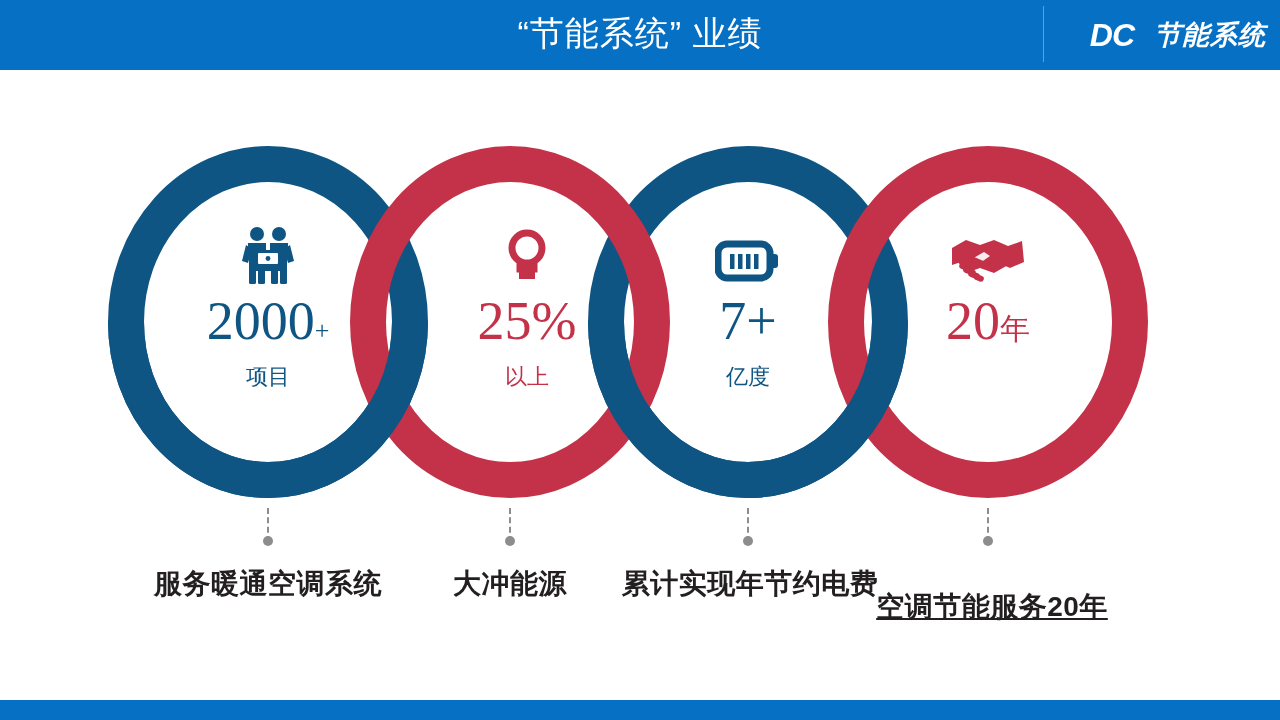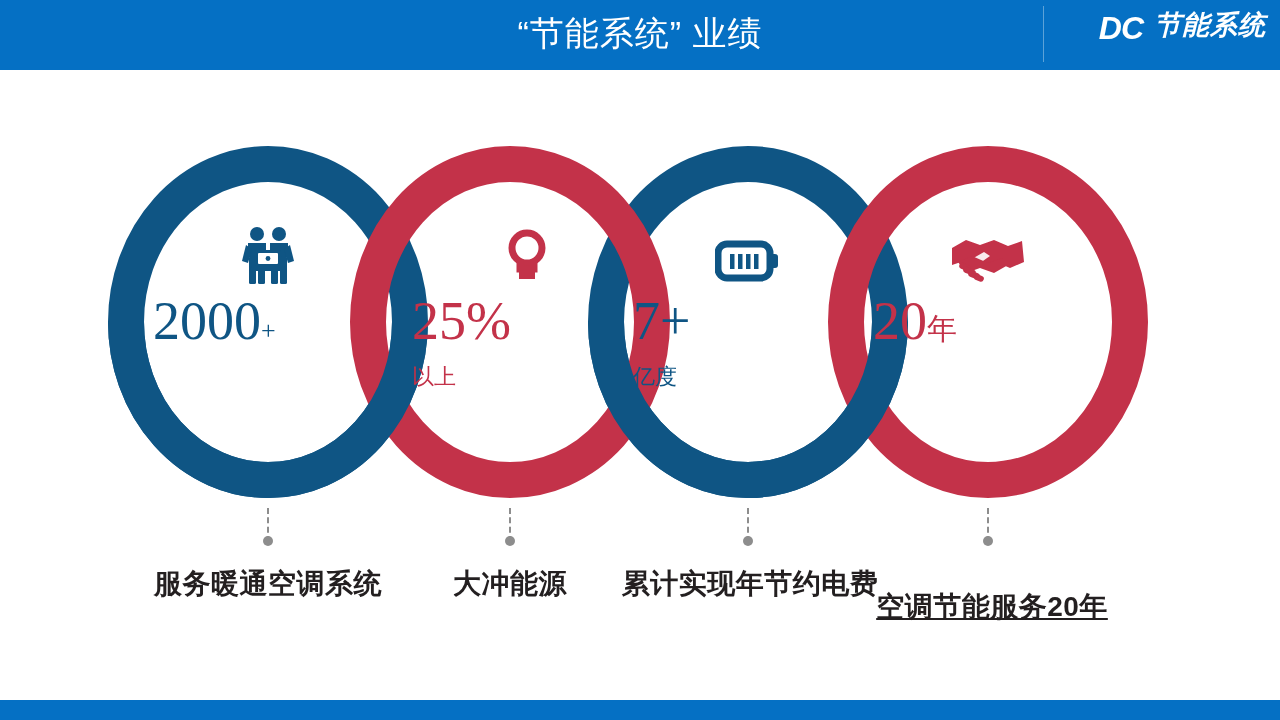--- a/index.html
+++ b/index.html
@@ -38,21 +38,22 @@
     font-weight: 400;
     letter-spacing: 1px;
     font-family: "Liberation Sans", "DejaVu Sans", sans-serif;
   }
   .logo {
     position: absolute;
     right: 14px;
     top: 12px;
     height: 46px;
     display: flex;
-    gap: 11px;
+    align-items: center;
+    gap: 20px;
   }
   .logo-mark {
     color: #ffffff;
     font-size: 32px;
     font-weight: bold;
     font-style: italic;
     letter-spacing: -1px;
     line-height: 1;
     position: relative;
   }
@@ -91,21 +92,21 @@
   }
   .ring-svg {
     position: absolute;
     left: 0; top: 0;
   }
 
   
   .ring-content {
     position: absolute;
     width: 230px;
-    text-align: left;
+    text-align: center;
     z-index: 40;
   }
   .ring-icon {
     height: 66px;
     display: flex;
     align-items: flex-end;
     justify-content: center;
     margin-bottom: 4px;
   }
   .ring-value {
@@ -221,20 +222,21 @@
 
         <rect x="17" y="24" width="26" height="17" rx="2"></rect>
         <rect x="20" y="27" width="20" height="11" rx="1" fill="#ffffff"></rect>
         <circle cx="30" cy="32.5" r="2.4"></circle>
         <path d="M14 40 h32 l3 5 h-38 z"></path>
       </svg>
     </div>
     <div class="ring-value blue-txt">
       <span>2000</span><span class="suffix-small">+</span>
     </div>
+    <div class="ring-unit blue-txt">项目</div>
   </div>
 
   <div class="ring-content" style="left:412px; top:222px;">
     <div class="ring-icon">
       <svg width="52" height="62" viewBox="0 0 52 62" fill="none" stroke="#c33249">
         <circle cx="26" cy="22" r="15" stroke-width="7"></circle>
         <path d="M19 34 v9 h14 v-9" stroke-width="7" fill="none"></path>
         <rect x="18" y="46" width="16" height="7" fill="#c33249" stroke="none"></rect>
       </svg>
     </div>

